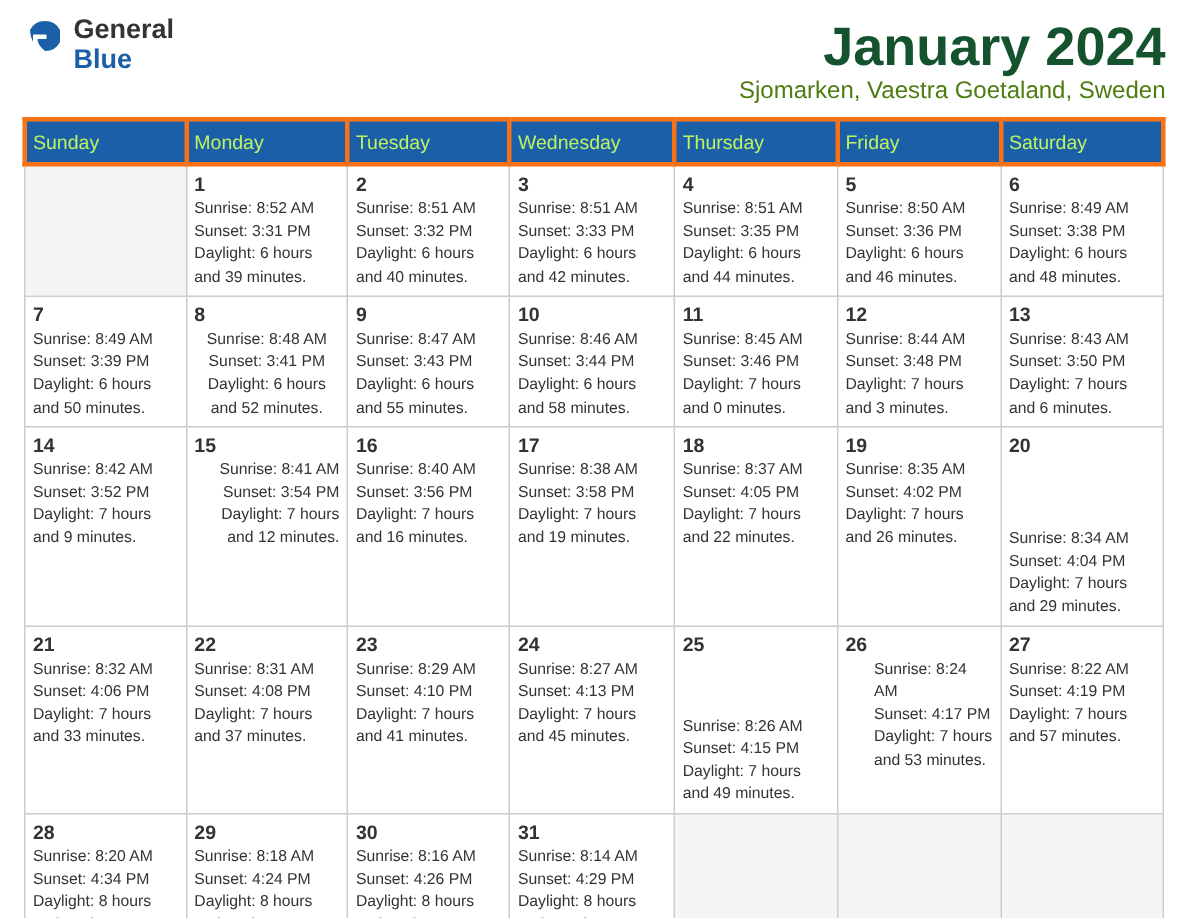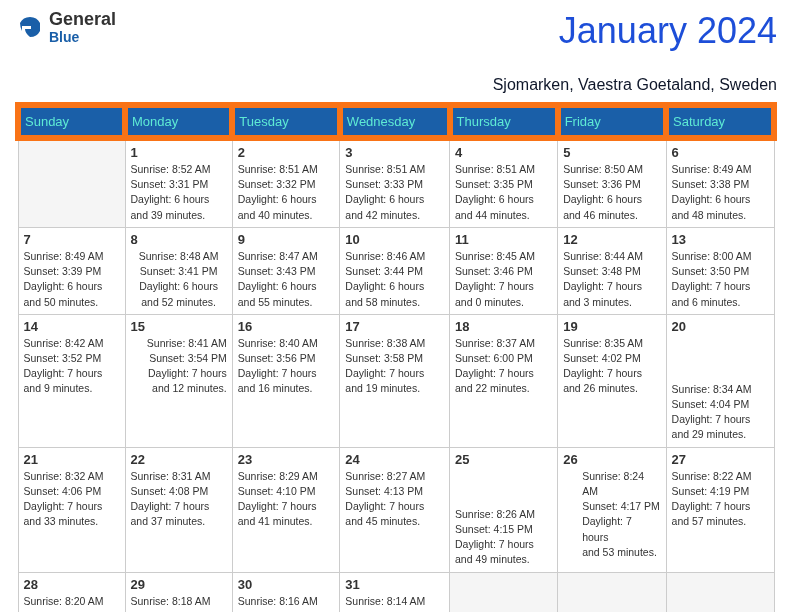--- a/index.html
+++ b/index.html
@@ -11,68 +11,66 @@
       padding: 10px 15px;
     }
     .header {
       display: flex;
       justify-content: space-between;
       align-items: flex-start;
       margin-bottom: 8px;
     }
     .logo {
       display: flex;
-      align-items: center;
       gap: 4px;
     }
     .logo-text {
       display: flex;
       flex-direction: column;
       line-height: 1.1;
     }
     .logo-general {
       font-size: 18px;
       font-weight: bold;
       color: #333;
     }
     .logo-blue {
-      font-size: 14px;
+      font-size: 18px;
       font-weight: bold;
       color: #1a5fa8;
     }
     .logo-icon {
       width: 30px;
       height: 30px;
     }
     .title-area {
       text-align: right;
     }
     .month-title {
       font-size: 36px;
-      font-weight: normal;
-      color: #1d4ed8;
+      font-weight: bold;
+      color: #14532d;
     }
     .location {
       font-size: 16px;
-      color: #0f172a;
-      margin-top: 24px;
+      color: #4d7c0f;
     }
     .calendar {
       width: 100%;
       border-collapse: collapse;
       font-size: 11px;
     }
     .calendar thead tr th {
       background-color: #1a5fa8;
-      color: #5eead4;
+      color: #bef264;
       padding: 6px 4px;
       text-align: left;
       font-size: 13px;
       font-weight: normal;
-      border: 6px solid #f97316;
+      border: 3px solid #f97316;
     }
     .calendar tbody tr td {
       vertical-align: top;
       border: 1px solid #ccc;
       padding: 4px 5px;
       width: 113px;
       min-height: 80px;
       background: #fff;
     }
     .calendar tbody tr td.empty {
@@ -209,21 +207,21 @@
         </td>
         <td>
           <span class="cell-day">12</span>
           <div class="cell-info" style="white-space: pre-line;">Sunrise: 8:44 AM
 Sunset: 3:48 PM
 Daylight: 7 hours
 and 3 minutes.</div>
         </td>
         <td>
           <span class="cell-day">13</span>
-          <div class="cell-info" style="white-space: pre-line;">Sunrise: 8:00 AM
+          <div class="cell-info" style="white-space: pre-line;">Sunrise: 8:43 AM
 Sunset: 3:50 PM
 Daylight: 7 hours
 and 6 minutes.</div>
         </td>
       </tr>
       <tr>
         <td>
           <span class="cell-day">14</span>
           <div class="cell-info" style="white-space: pre-line;">Sunrise: 8:42 AM
 Sunset: 3:52 PM
@@ -247,21 +245,21 @@
         <td>
           <span class="cell-day">17</span>
           <div class="cell-info" style="white-space: pre-line;">Sunrise: 8:38 AM
 Sunset: 3:58 PM
 Daylight: 7 hours
 and 19 minutes.</div>
         </td>
         <td>
           <span class="cell-day">18</span>
           <div class="cell-info" style="white-space: pre-line;">Sunrise: 8:37 AM
-Sunset: 6:00 PM
+Sunset: 4:05 PM
 Daylight: 7 hours
 and 22 minutes.</div>
         </td>
         <td>
           <span class="cell-day">19</span>
           <div class="cell-info" style="white-space: pre-line;">Sunrise: 8:35 AM
 Sunset: 4:02 PM
 Daylight: 7 hours
 and 26 minutes.</div>
         </td>

